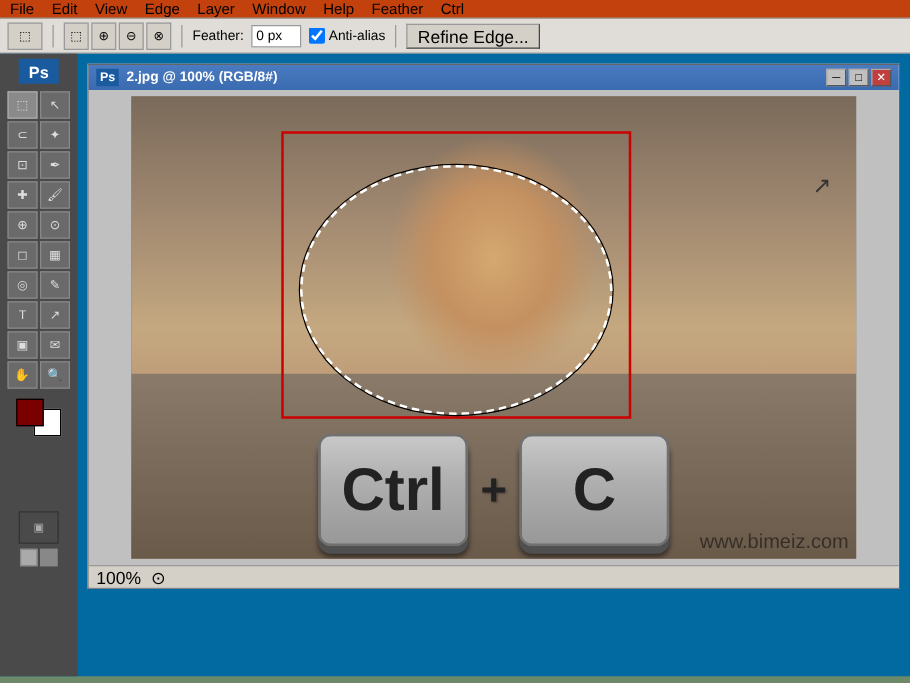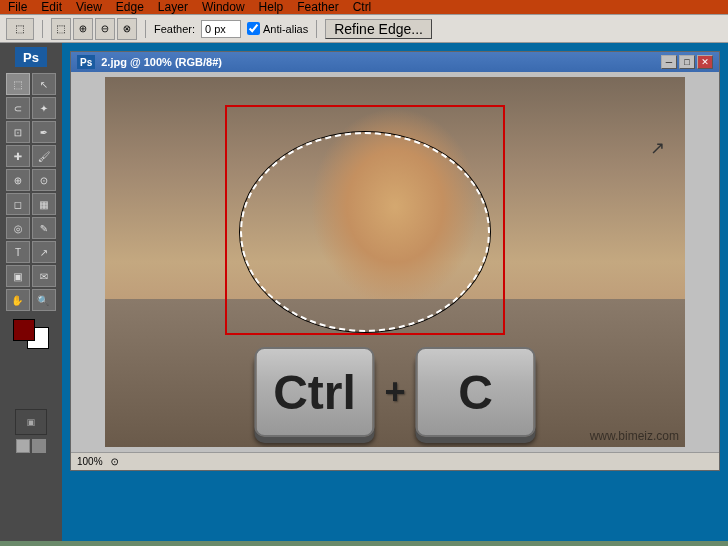--- a/index.html
+++ b/index.html
@@ -282,21 +282,21 @@
     }
 
     
     .status-bar {
       height: 18px;
       background: #d4d0c8;
       border-top: 1px solid #999;
       display: flex;
       align-items: center;
       padding: 4px 6px;
-      font-size: 10px;
+      font-size: 14px;
       gap: 8px;
     }
 
     
     .keyboard-overlay {
       position: absolute;
       bottom: 10px;
       left: 50%;
       transform: translateX(-50%);
       display: flex;
@@ -326,21 +326,21 @@
       font-weight: bold;
       color: #222;
       text-shadow: 1px 1px 2px rgba(0,0,0,0.4);
     }
 
     
     .watermark {
       position: absolute;
       bottom: 4px;
       right: 6px;
-      font-size: 12px;
+      font-size: 16px;
       color: rgba(0,0,0,0.5);
       font-family: Arial, sans-serif;
     }
 
     
     .cursor-indicator {
       position: absolute;
       top: 60px;
       right: 20px;
       color: #333;

